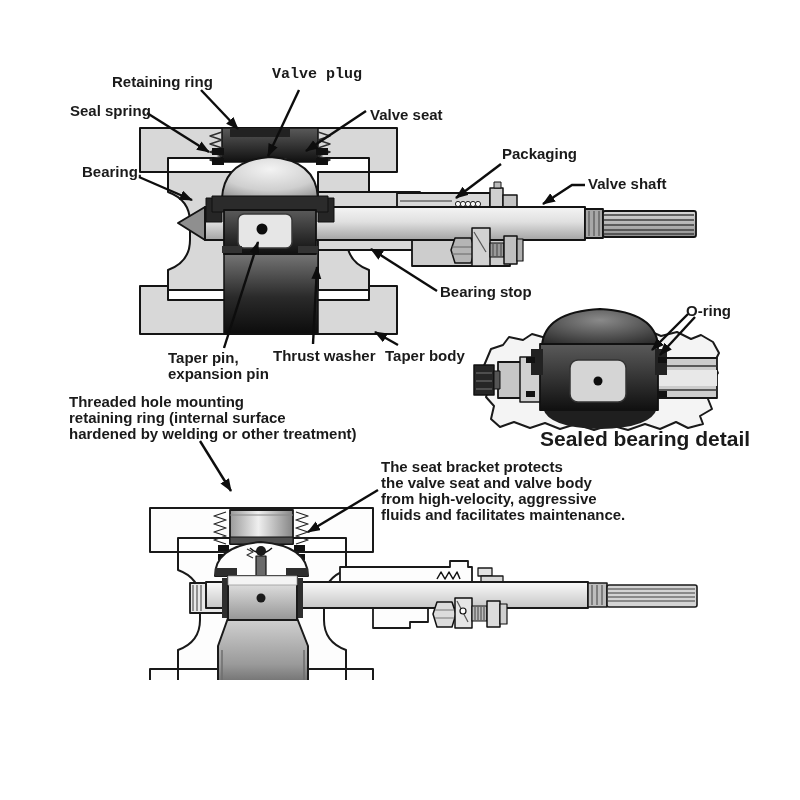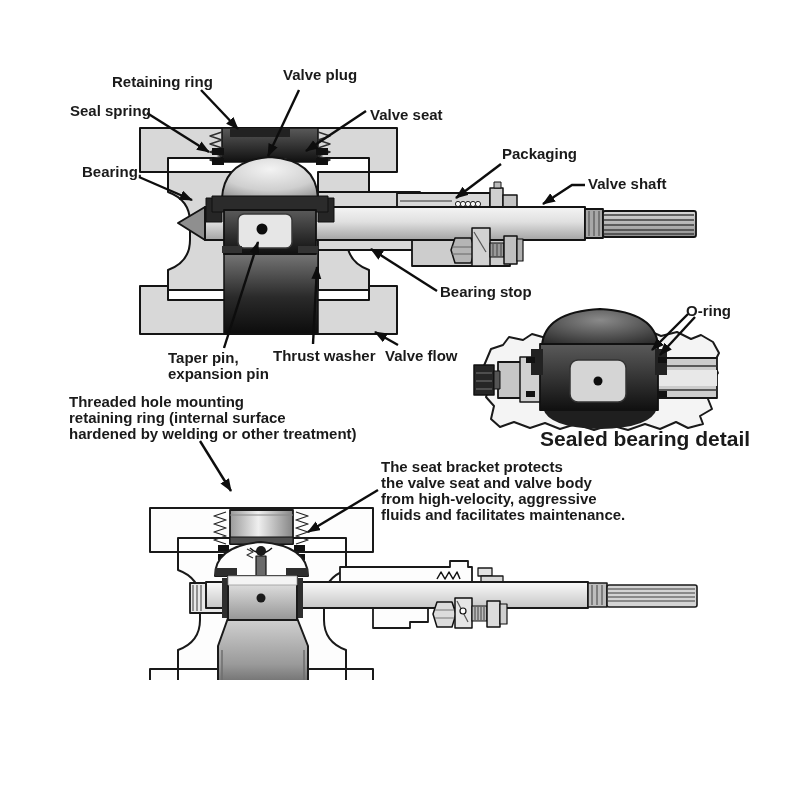--- a/index.html
+++ b/index.html
@@ -261,31 +261,31 @@
     <path d="M224,348 L258,242" marker-end="url(#arr)"></path>
     <path d="M688,314 L652,350" marker-end="url(#arr)"></path>
     <path d="M695,317 L660,355" marker-end="url(#arr)"></path>
     <path d="M200,441 L231,491" marker-end="url(#arr)"></path>
     <path d="M378,490 L308,532" marker-end="url(#arr)"></path>
     <path d="M368,704 L341,704 L309,689" marker-end="url(#arr)"></path>
   </g>
 </svg>
 
 <div class="lbl" style="left:112px;top:74px;">Retaining ring</div>
-<div class="lbl" style="left:283px;top:67px;">Valve plug</div>
+<div class="lbl" style="left:272px;top:67px;font-family:Liberation Mono, monospace;">Valve plug</div>
 <div class="lbl" style="left:70px;top:103px;">Seal spring</div>
 <div class="lbl" style="left:370px;top:100px;margin-top:7px;">Valve seat</div>
 <div class="lbl" style="left:82px;top:164px;">Bearing.</div>
 <div class="lbl" style="left:502px;top:146px;">Packaging</div>
 <div class="lbl" style="left:588px;top:176px;">Valve shaft</div>
 <div class="lbl" style="left:440px;top:284px;">Bearing stop</div>
 <div class="lbl" style="left:168px;top:350px;">Taper pin,
 expansion pin</div>
 <div class="lbl" style="left:273px;top:348px;">Thrust washer</div>
-<div class="lbl" style="left:385px;top:348px;">Valve flow</div>
+<div class="lbl" style="left:385px;top:348px;">Taper body</div>
 <div class="lbl" style="left:686px;top:303px;">O-ring</div>
 <div class="lbl caption" style="left:540px;top:431px;">Sealed bearing detail</div>
 <div class="lbl" style="left:381px;top:459px;">The seat bracket protects
 the valve seat and valve body
 from high-velocity, aggressive
 fluids and facilitates maintenance.</div>
 <div class="lbl" style="left:69px;top:394px;">Threaded hole mounting
 retaining ring (internal surface
 hardened by welding or other treatment)</div>
 

